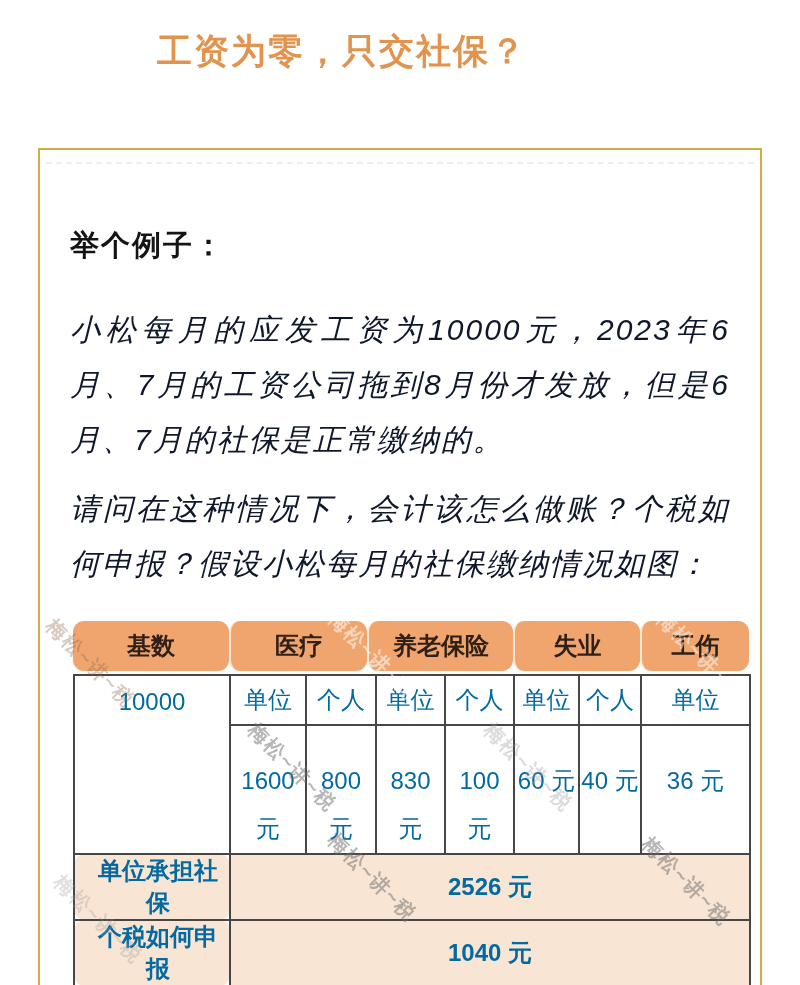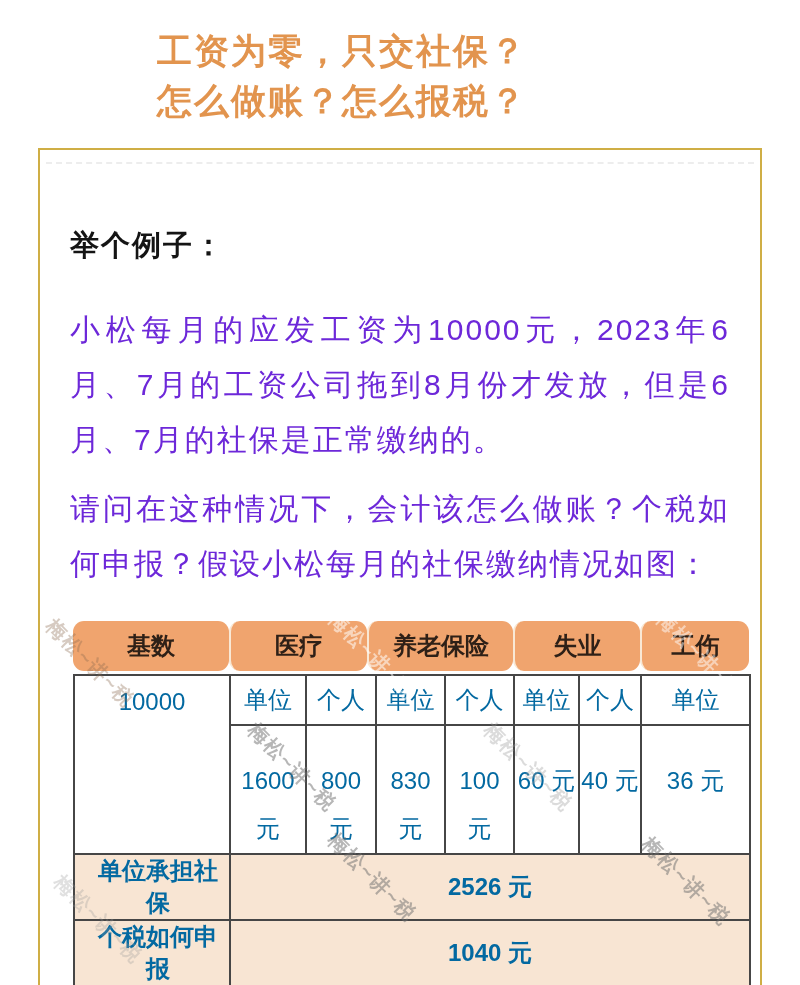--- a/index.html
+++ b/index.html
@@ -15,22 +15,22 @@
 
   
   .card { position:absolute; left:38px; top:148px; width:724px; height:870px;
     background:#fff; border:2px solid #cfae45; }
   .card-inner { padding:0 30px; position:relative; }
   .dash-line { margin:12px 6px 0 6px; border-top:2px dashed #ededed; }
 
   .example-label { margin-top:62px; font-size:29px; font-weight:bold;
     color:#141414; letter-spacing:2px; }
 
-  .para { margin-top:36px; font-size:30px; color:#6d28d9; line-height:55px;
-    letter-spacing:2px; text-align:justify; }
+  .para { margin-top:36px; font-size:30px; color:#0f172a; line-height:55px;
+    letter-spacing:2px; text-align:justify;font-style:italic; }
   .para.second { margin-top:14px; }
 
   
   .soc-table { position:relative; margin:30px auto 0 3px; width:676px; }
 
   .thead { display:flex; height:50px; }
   .th { background:#f0a46e; color:#2e2017; font-weight:bold; font-size:24px;
     display:flex; align-items:center; justify-content:center; height:50px;border-radius:11px; }
   .th + .th { border-left:2px solid #f9e8d5; }
   .th.c1  { width:156px; }
@@ -41,21 +41,21 @@
 
   table.grid { border-collapse:collapse; width:676px; margin-top:3px;
     table-layout:fixed; }
   table.grid td { border:2px solid #464646; text-align:center; color:#0369a1;
     font-size:24px; }
   tr.r-sub td { height:50px; }
   tr.r-val td { height:94px; vertical-align:top; padding-top:31px;
     line-height:48px; white-space:pre-line; }
   td.base-cell { vertical-align:top; padding-top:13px; line-height:26px; }
   tr.r-sum td { height:49px; background:#f8e5d3; font-weight:bold; }
-  td.sum-label { text-align:left; padding-left:12px; }
+  td.sum-label { text-align:left; padding-left:12px;border-radius:11px; }
   td.sum-value { text-align:center; }
 
   
   .wm { position:absolute; font-size:20px; letter-spacing:2px;
     white-space:nowrap; transform:rotate(45deg); transform-origin:left top;
     pointer-events:none; font-weight:bold; }
   .wm1 { top:-8px;  left:-14px; color:#8b6b4f; opacity:.35; }
   .wm2 { top:-16px; left:268px; color:#ffffff; opacity:.55; }
   .wm3 { top:-16px; left:596px; color:#ffffff; opacity:.5; }
   .wm4 { top:96px;  left:188px; color:#6f6f6f; opacity:.5; }
@@ -64,21 +64,20 @@
   .wm7 { top:210px; left:582px; color:#6f6f6f; opacity:.5; }
   .wm8 { top:248px; left:-6px;  color:#9a9a9a; opacity:.3; }
 </style>
 </head>
 <body>
 
 <div class="page">
 
   <div class="top-title">
     <div class="line">工资为零，只交社保？</div>
-    <div class="line">怎么做账？怎么报税？</div>
   </div>
 
   <div class="card">
     <div class="dash-line"></div>
     <div class="card-inner">
 
       <div class="example-label">举个例子：</div>
 
       <div class="para">小松每月的应发工资为10000元，2023年6月、7月的工资公司拖到8月份才发放，但是6月、7月的社保是正常缴纳的。</div>
 

